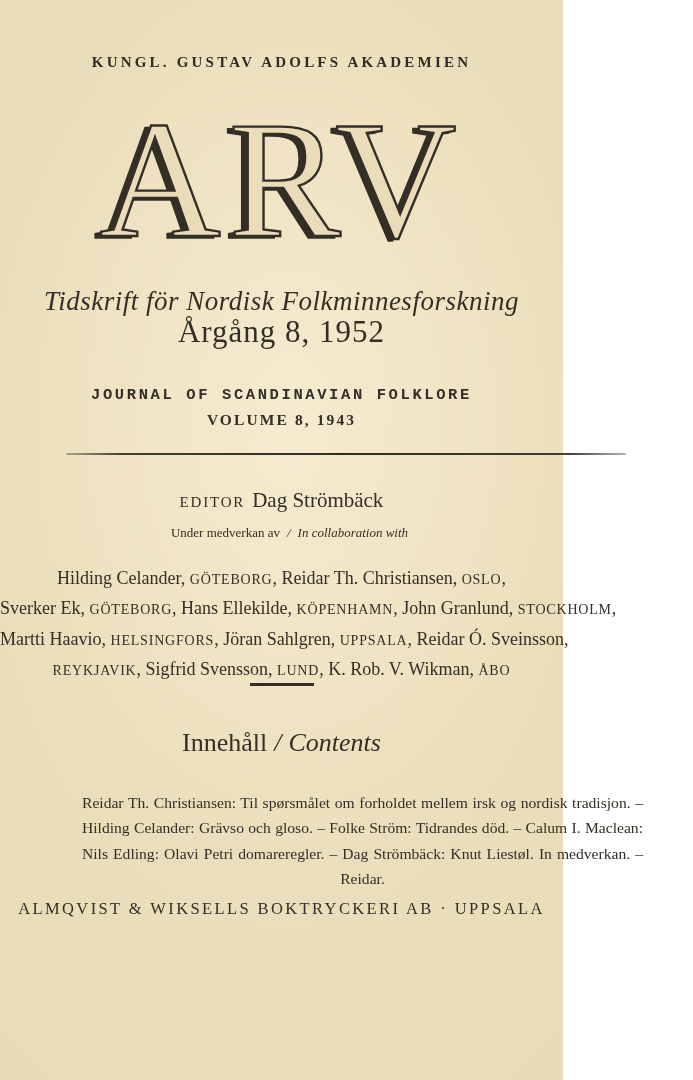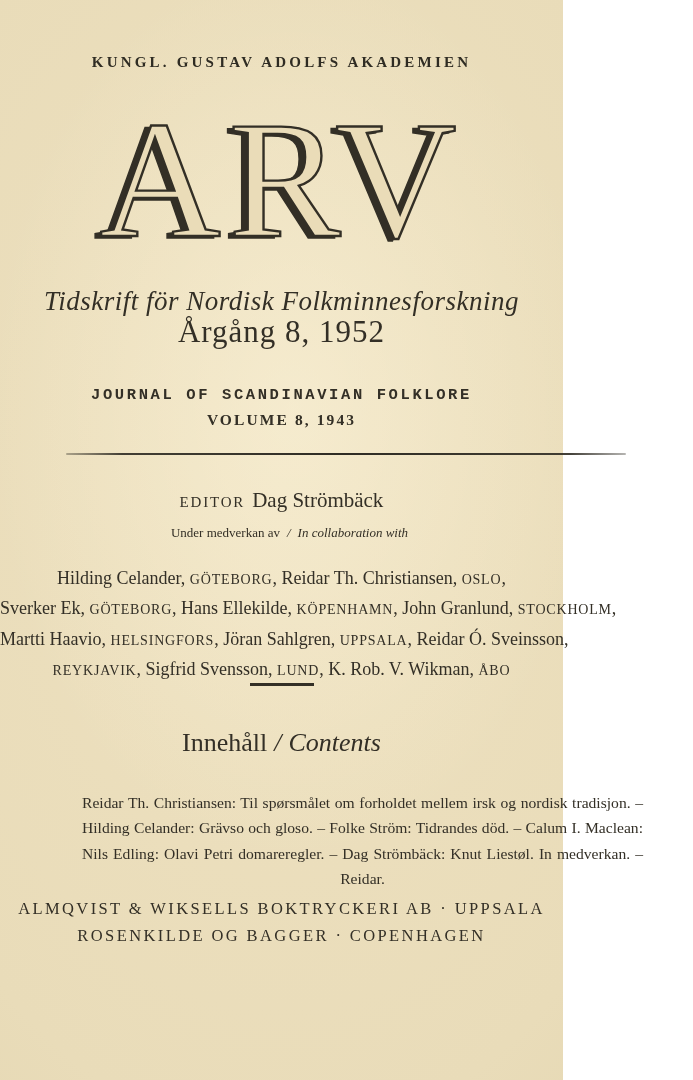--- a/index.html
+++ b/index.html
@@ -132,15 +132,14 @@
   </div>
 
   <div class="abs contents-para">
       <div class="contents-line">Reidar Th. Christiansen: Til spørsmålet om forholdet mellem irsk og nordisk tradisjon. –</div>
       <div class="contents-line">Hilding Celander: Grävso och gloso. – Folke Ström: Tidrandes död. – Calum I. Maclean:</div>
       <div class="contents-line">Nils Edling: Olavi Petri domareregler. – Dag Strömbäck: Knut Liestøl. In medverkan. –</div>
       <div class="contents-line last">Reidar.</div>
     </div>
 
   <div class="abs imprint1">ALMQVIST &amp; WIKSELLS BOKTRYCKERI AB · UPPSALA</div>
-  <div class="abs imprint2">ROSENKILDE OG BAGGER · COPENHAGEN</div>
 
 </div>
 
 </body></html>

